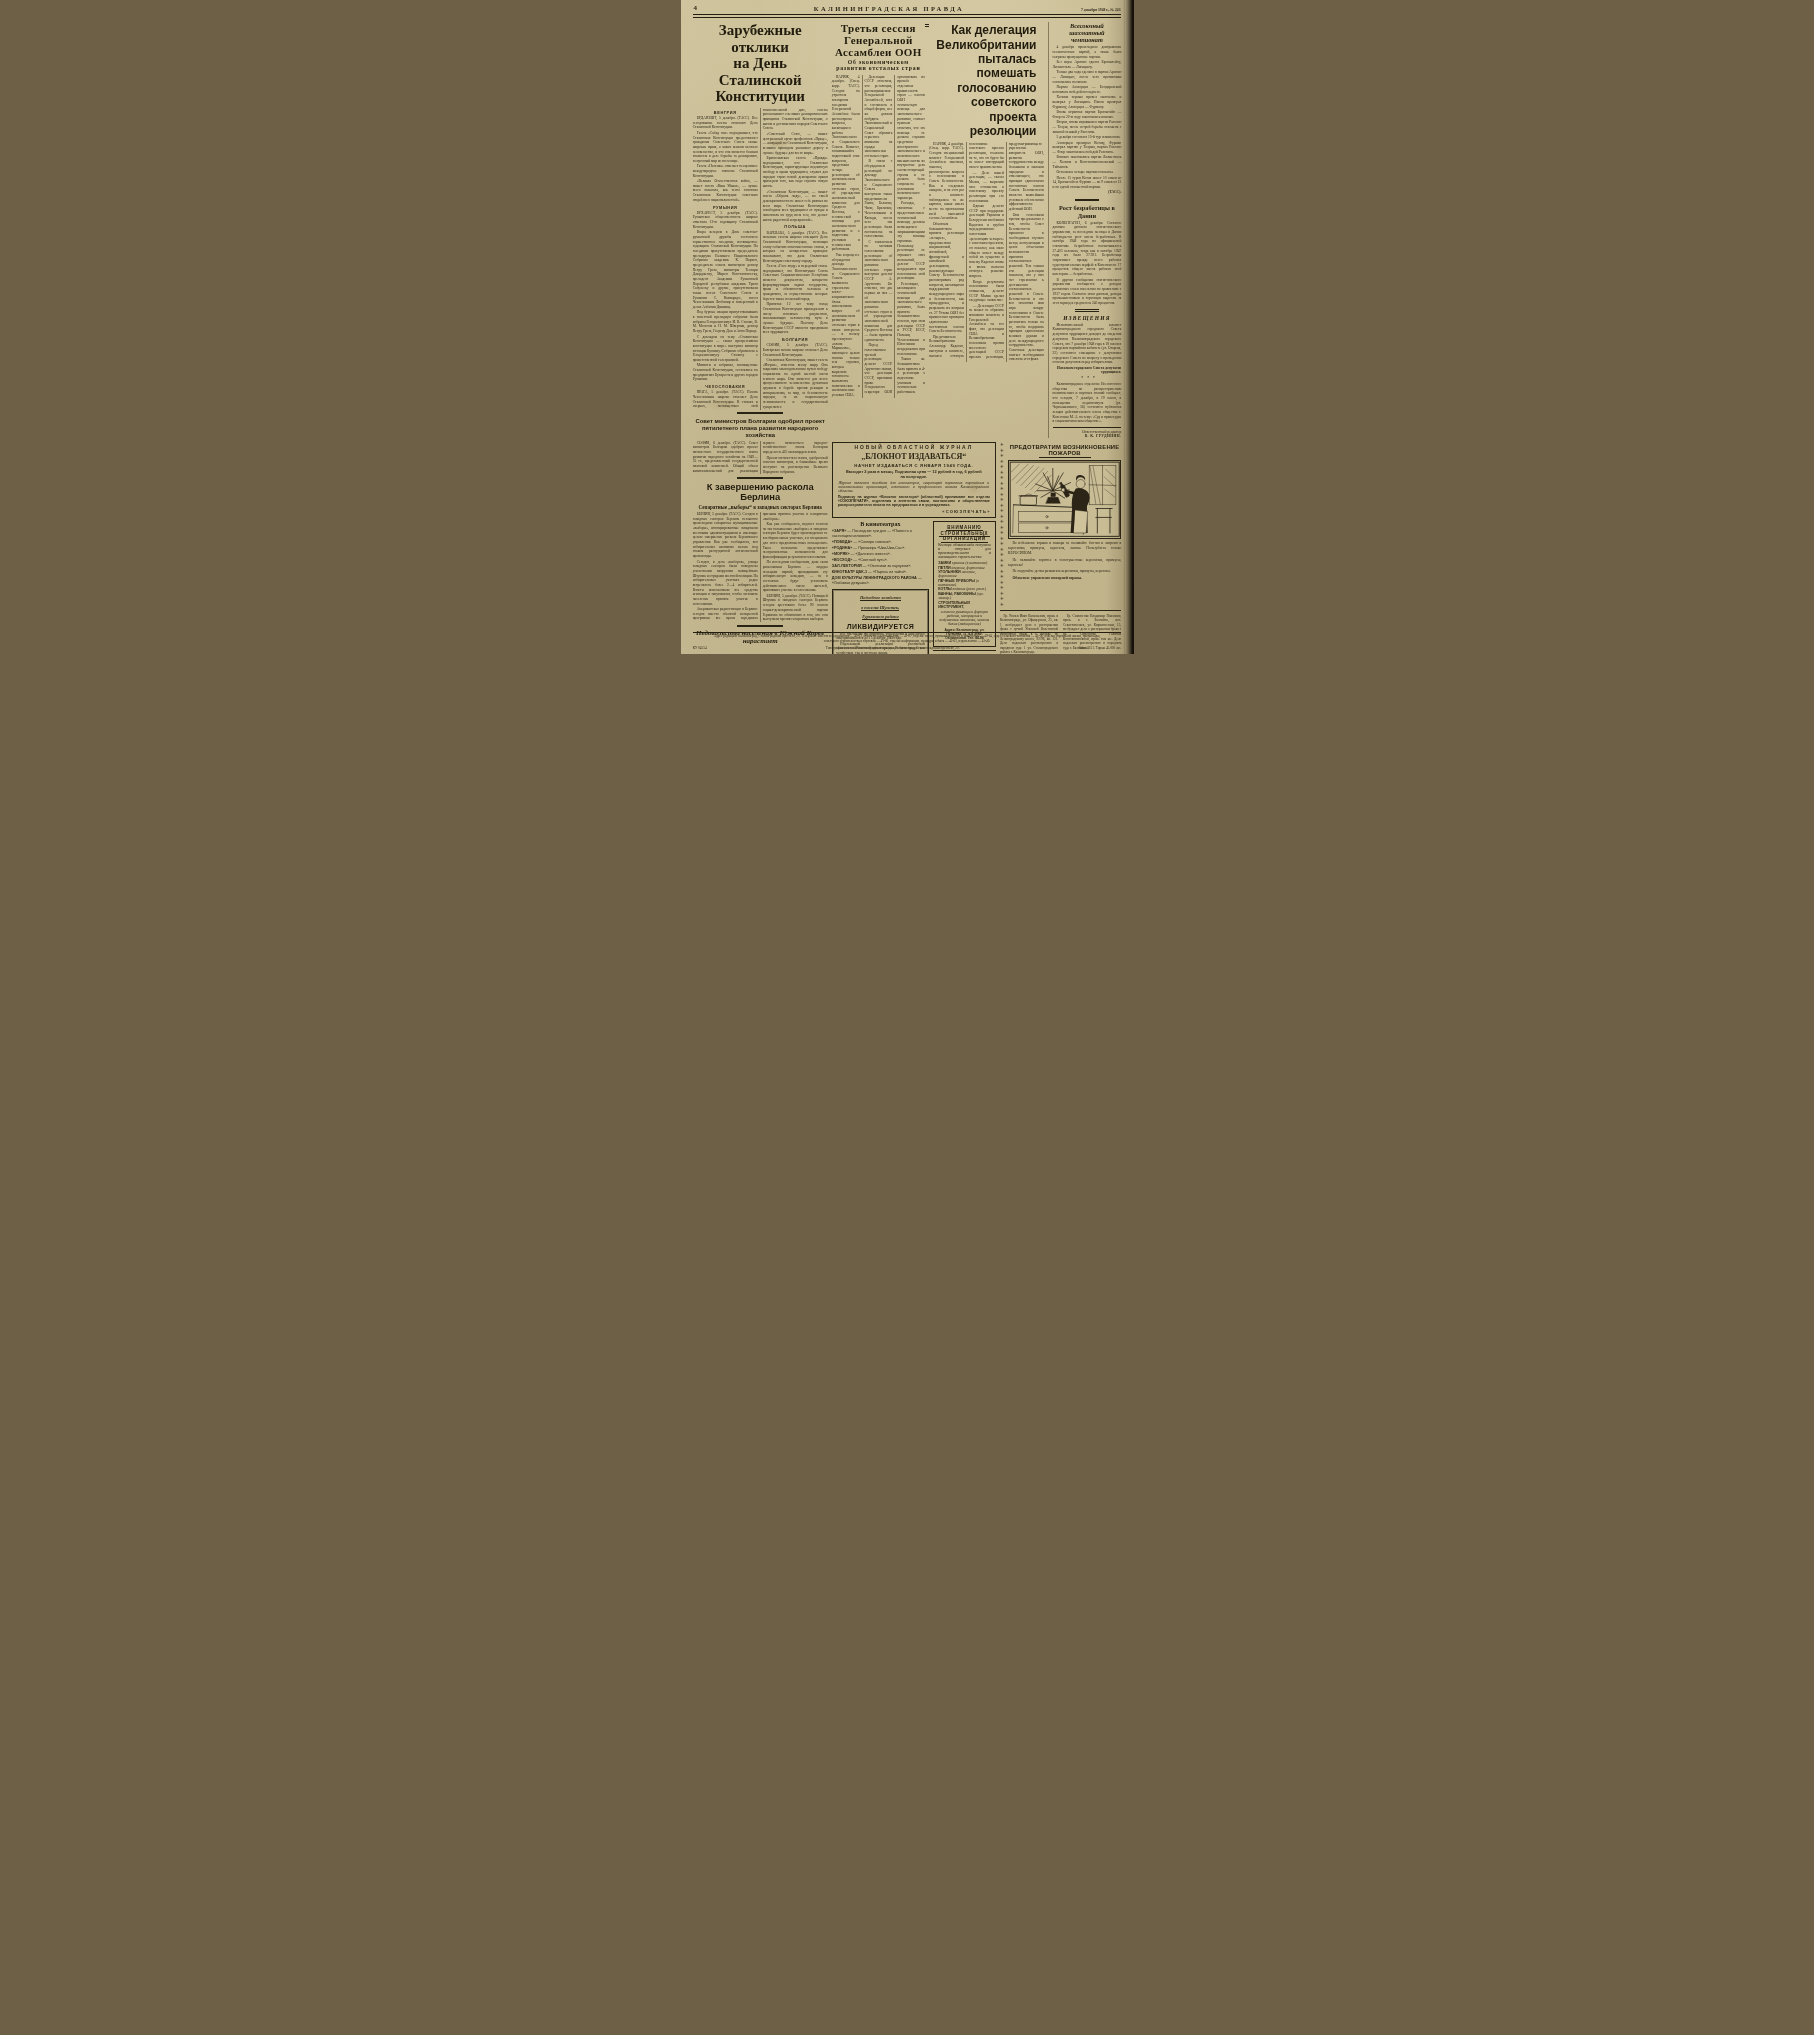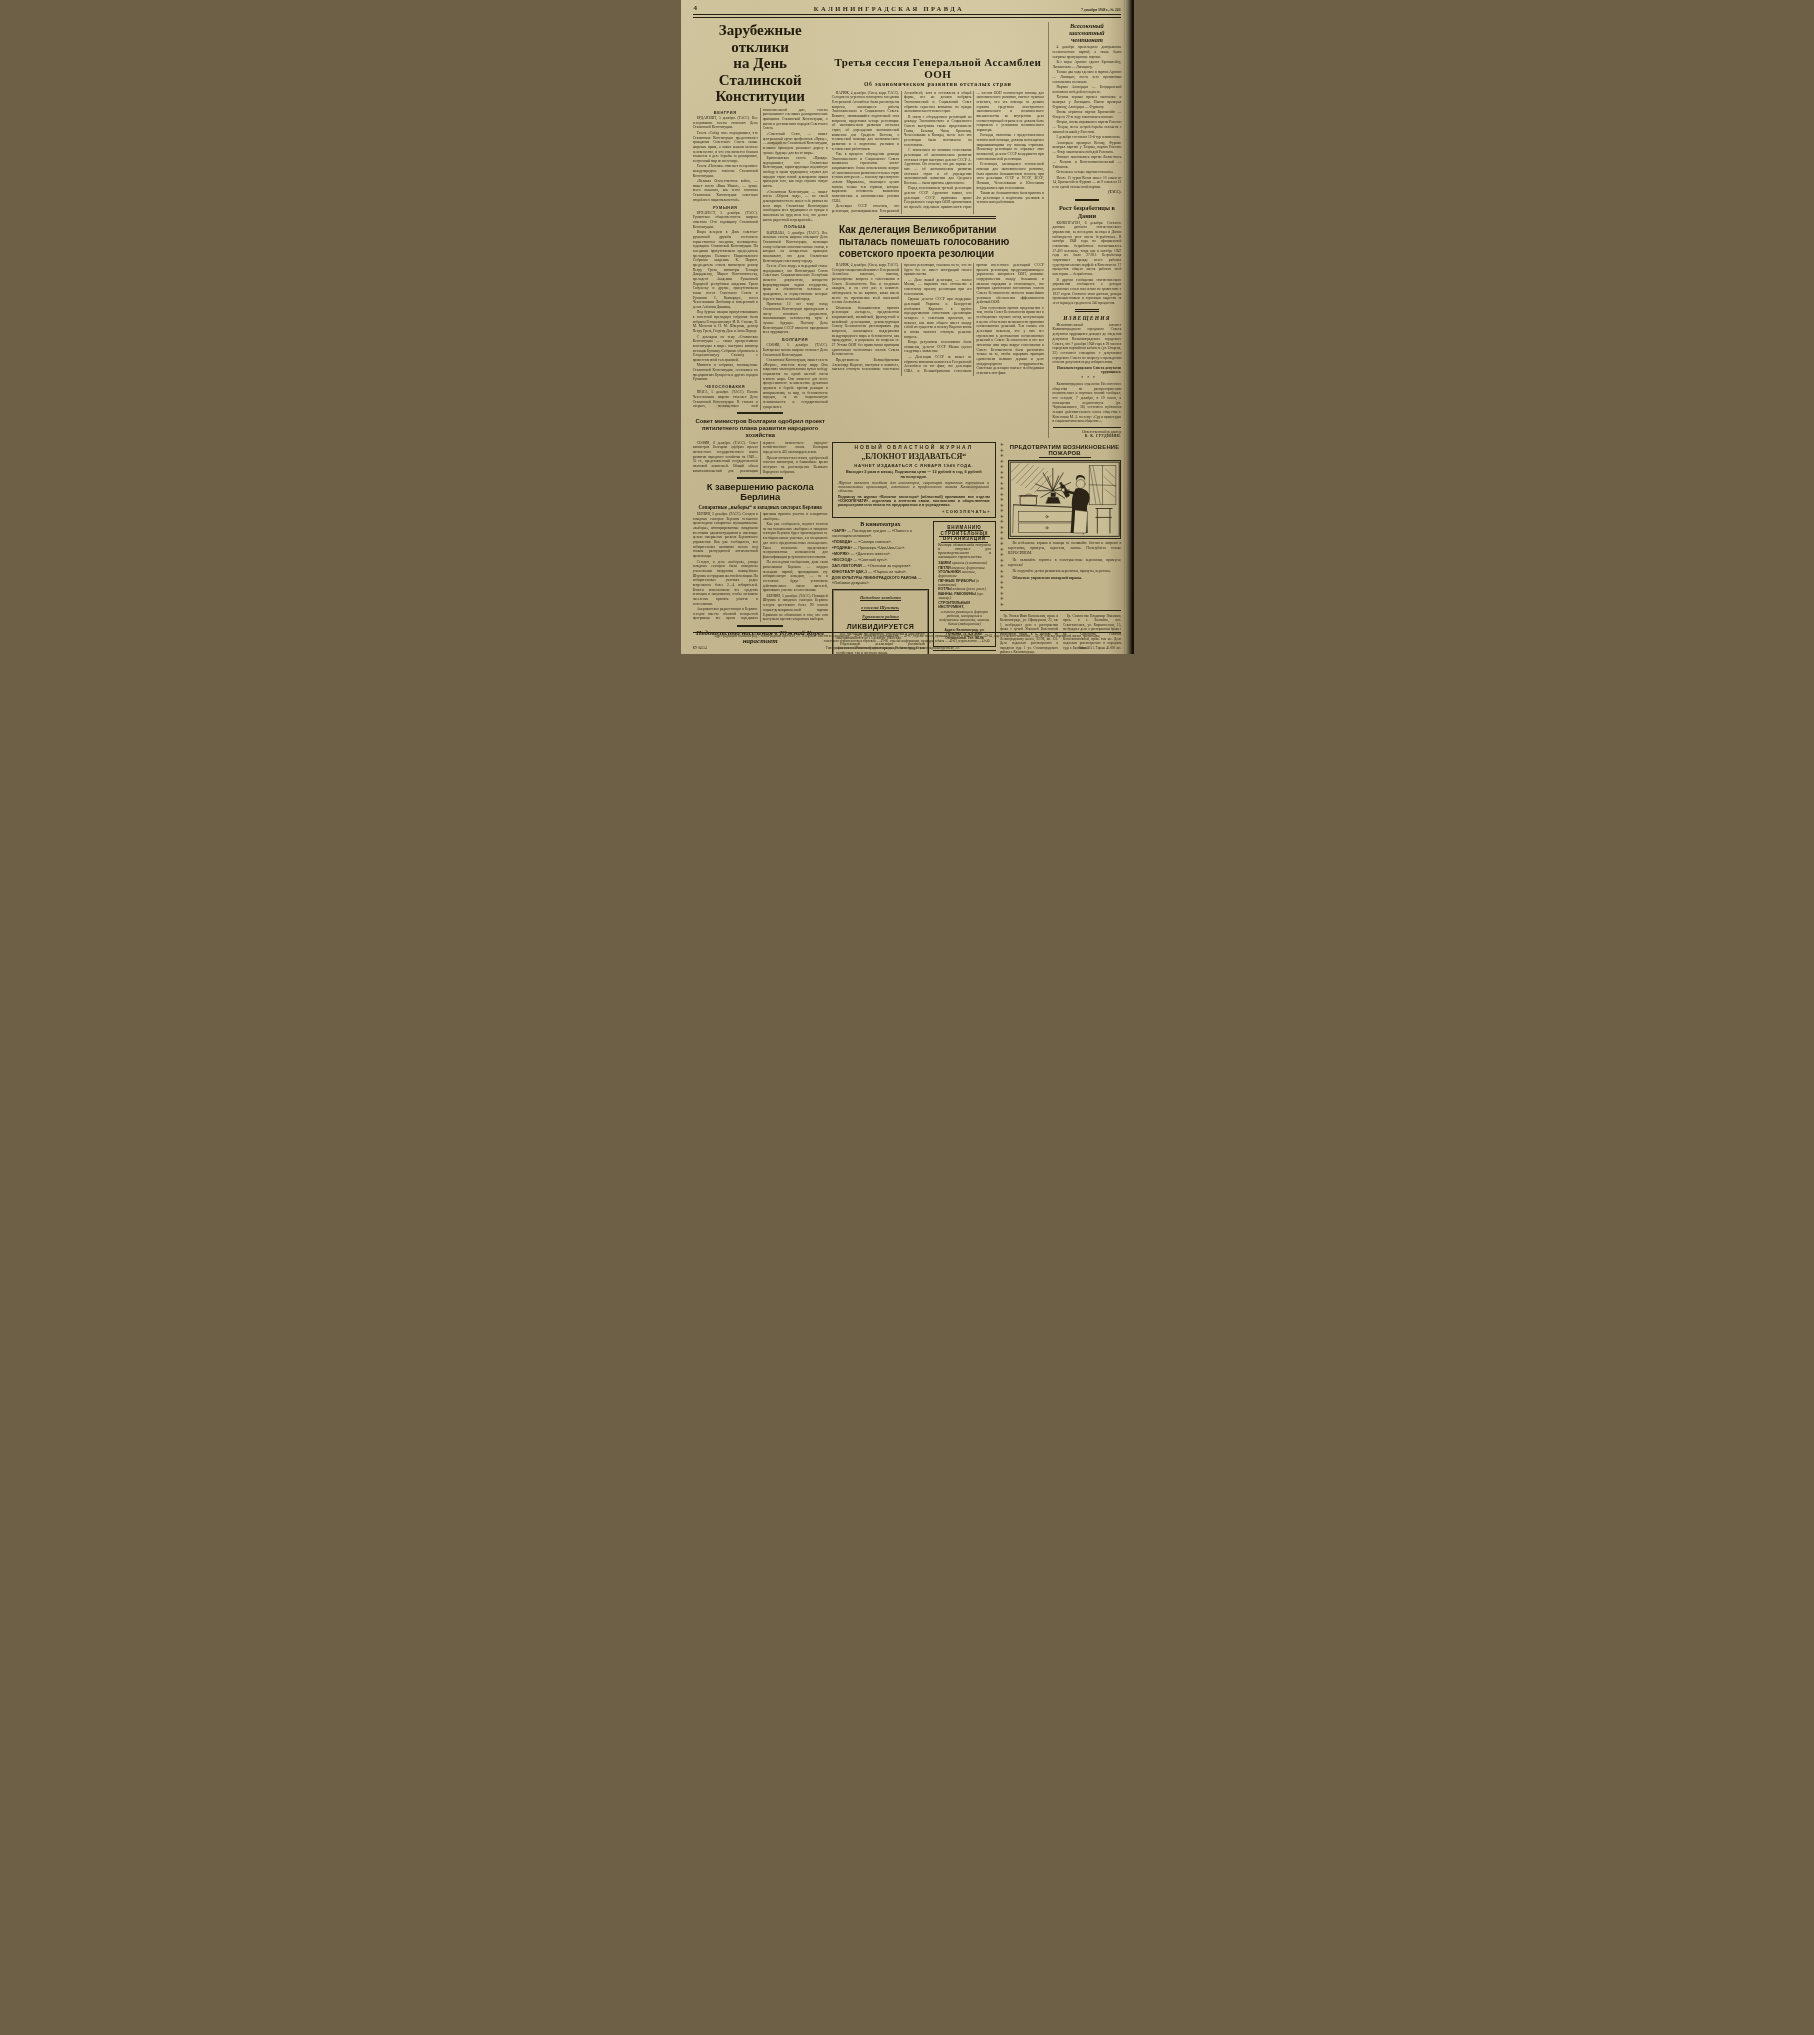--- a/index.html
+++ b/index.html
@@ -50,26 +50,26 @@
   .col-left{flex:none; width:135px; display:flex; flex-direction:column;}
   .t-foreign{font-size:15px; text-align:center; line-height:1.1; margin:0.8px 0 2.8px 0;}
   .t-bulg{font-family:"Liberation Sans","DejaVu Sans",sans-serif; font-size:5.9px; text-align:center; line-height:1.15; margin:0.8px 0 2.4px 0;}
   .t-berlin{font-family:"Liberation Sans","DejaVu Sans",sans-serif; font-weight:bold; font-size:9.4px; text-align:center; line-height:1.05; margin:0 0 2px 0;}
   .st-berlin{font-size:5.1px; text-align:center; font-weight:bold; margin:0 0 2.4px 0;}
   .t-korea{font-size:7px; text-align:center; line-height:1.15; margin:0 0 19px 0;font-style:italic;}
 
   
   .col-rest{flex:1; display:flex; flex-direction:column; min-width:0;}
   .row1{display:flex; gap:4.1px; min-height:402px;}
-  .col-mid{flex:none; width:212px; display:flex; flex-direction:column;margin-top:34px;}
+  .col-mid{flex:none; width:212px; display:flex; }
   .col-right{flex:1; min-width:0; display:flex; flex-direction:column; border-left:0.4px solid rgba(62,52,30,.5); padding-left:3.7px;}
 
   .t-un{font-size:11px; text-align:center; letter-spacing:0.4px; margin:0 0 1.6px 0;}
   .st-un{font-size:5.7px; text-align:center; font-weight:bold; letter-spacing:0.8px; margin:0 0 3.3px 0;}
-  .t-uk{font-family:"Liberation Sans","DejaVu Sans",sans-serif; font-size:10px; text-align:left; line-height:1.2; margin:1.6px 7.3px 3.3px 7.3px;}
+  .t-uk{font-family:"Liberation Sans","DejaVu Sans",sans-serif; font-size:12px; text-align:right; line-height:1.2; margin:1.6px 7.3px 3.3px 7.3px;}
   .article-uk{flex:1;}
 
   .t-chess{font-size:6.3px; font-style:italic; text-align:center; line-height:1.15; margin:0 5.7px 2px 5.7px;}
   .t-denmark{font-size:6.3px; text-align:center; line-height:1.15; margin:0 4.1px 2px 4.1px;}
   .t-notices{font-size:5.5px; font-style:italic; letter-spacing:1.2px; text-align:center; margin:0 0 2px 0;}
   .stars{text-align:center; font-weight:bold; letter-spacing:1.6px; margin:1.2px 0;}
   .editor{margin-top:3.3px; border-top:0.8px solid #2a2414; padding-top:2px; text-align:right; font-size:3.7px;}
   .editor .name{font-weight:bold; letter-spacing:0.4px;}
 
   

